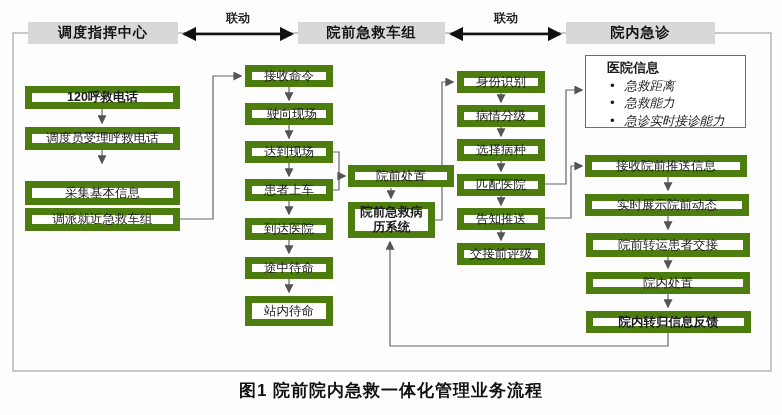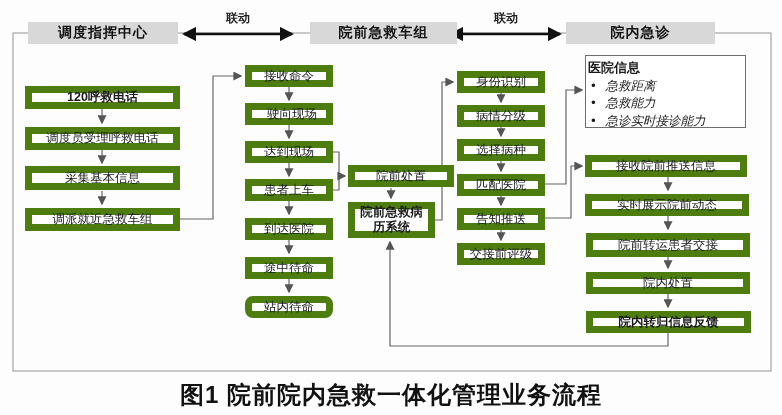--- a/index.html
+++ b/index.html
@@ -15,28 +15,28 @@
   }
   .linklbl{position:absolute;font-weight:bold;font-size:12px;color:#222;text-align:center;width:46px;}
   .node{
     position:absolute;background:#ffffff;border:7px solid #4d7c0f;display:flex;align-items:center;
     justify-content:center;font-size:12.5px;text-align:center;line-height:1.2;padding:1px 2px;
   }
   .bold{font-weight:bold;}
   .wrap{word-break:break-all;}
   .infobox{
     position:absolute;background:#ffffff;border:1px solid #6e6e6e;font-size:12.5px;
-    padding:3px 6px 2px 2px;line-height:1.35;
+    padding:3px 6px 2px 21px;line-height:1.35;
   }
   .info-title{font-weight:bold;font-size:13px;}
   .info-item{display:flex;align-items:baseline;font-style:italic;}
   .info-item::before{content:"\2022";margin:0 10px 0 3px;font-size:13px;}
   .caption{
     position:absolute;left:0;top:379px;width:100%;text-align:center;font-weight:bold;
-    font-size:24px;color:#111;letter-spacing:1px;
+    font-size:17px;color:#111;letter-spacing:1px;
   }
 </style>
 </head>
 <body>
 
 <div id="canvas">
 
   <svg id="wires" viewBox="0 0 782 415" xmlns="http://www.w3.org/2000/svg">
     <defs>
       <marker id="arr" viewBox="0 0 10 10" refX="8.5" refY="5" markerWidth="7.5" markerHeight="7.5" orient="auto-start-reverse">
@@ -89,38 +89,38 @@
       <path d="M668,177 V190" marker-end="url(#arr)"></path>
       <path d="M668,216 V229" marker-end="url(#arr)"></path>
       <path d="M668,255 V268" marker-end="url(#arr)"></path>
       <path d="M668,294 V307" marker-end="url(#arr)"></path>
 
       <path d="M668,333 V346 H390 V242" marker-end="url(#arr)"></path>
     </g>
   </svg>
 
   <div class="hdr" style="left:28px;top:22px;width:150px;height:22px;">调度指挥中心</div>
-  <div class="hdr" style="left:298px;top:22px;width:147px;height:22px;margin-left:12px;">院前急救车组</div>
+  <div class="hdr" style="left:298px;top:22px;width:147px;height:22px;">院前急救车组</div>
   <div class="hdr" style="left:566px;top:22px;width:149px;height:22px;">院内急诊</div>
 
   <div class="linklbl" style="left:215px;top:10px;">联动</div>
   <div class="linklbl" style="left:483px;top:10px;">联动</div>
 
   <div class="node bold" style="left:25px;top:86px;width:155px;height:23px;">120呼救电话</div>
   <div class="node" style="left:25px;top:127px;width:155px;height:23px;">调度员受理呼救电话</div>
-  <div class="node" style="left:25px;top:166px;width:155px;height:24px;">采集基本信息</div>
+  <div class="node" style="left:25px;top:181px;width:155px;height:24px;">采集基本信息</div>
   <div class="node" style="left:25px;top:208px;width:155px;height:23px;">调派就近急救车组</div>
 
   <div class="node" style="left:245px;top:65px;width:88px;height:22px;">接收命令</div>
   <div class="node" style="left:245px;top:103px;width:88px;height:22px;padding-left:8px;">驶向现场</div>
   <div class="node" style="left:245px;top:141px;width:88px;height:22px;">达到现场</div>
   <div class="node" style="left:245px;top:179px;width:88px;height:22px;">患者上车</div>
   <div class="node" style="left:245px;top:218px;width:88px;height:22px;">到达医院</div>
   <div class="node" style="left:245px;top:257px;width:88px;height:22px;">途中待命</div>
-  <div class="node" style="left:245px;top:296px;width:88px;height:22px;border-radius:8px;">站内待命</div>
+  <div class="node" style="left:245px;top:296px;width:88px;height:30px;">站内待命</div>
 
   <div class="node" style="left:348px;top:165px;width:106px;height:22px;">院前处置</div>
   <div class="node bold wrap" style="left:348px;top:202px;width:87px;height:36px;">院前急救病历系统</div>
 
   <div class="node" style="left:457px;top:71px;width:88px;height:22px;">身份识别</div>
   <div class="node" style="left:457px;top:105px;width:88px;height:22px;">病情分级</div>
   <div class="node" style="left:457px;top:139px;width:88px;height:22px;">选择病种</div>
   <div class="node" style="left:457px;top:174px;width:88px;height:22px;">匹配医院</div>
   <div class="node" style="left:457px;top:208px;width:88px;height:22px;">告知推送</div>
   <div class="node" style="left:457px;top:243px;width:88px;height:22px;">交接前评级</div>

